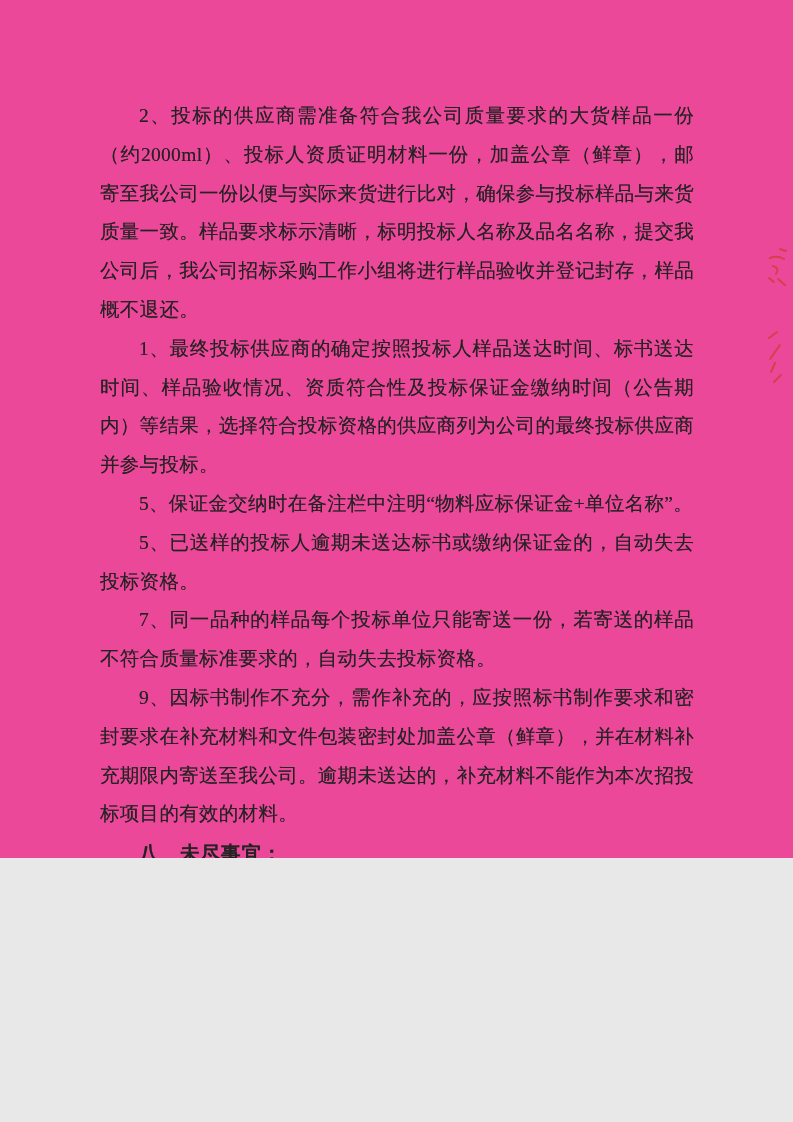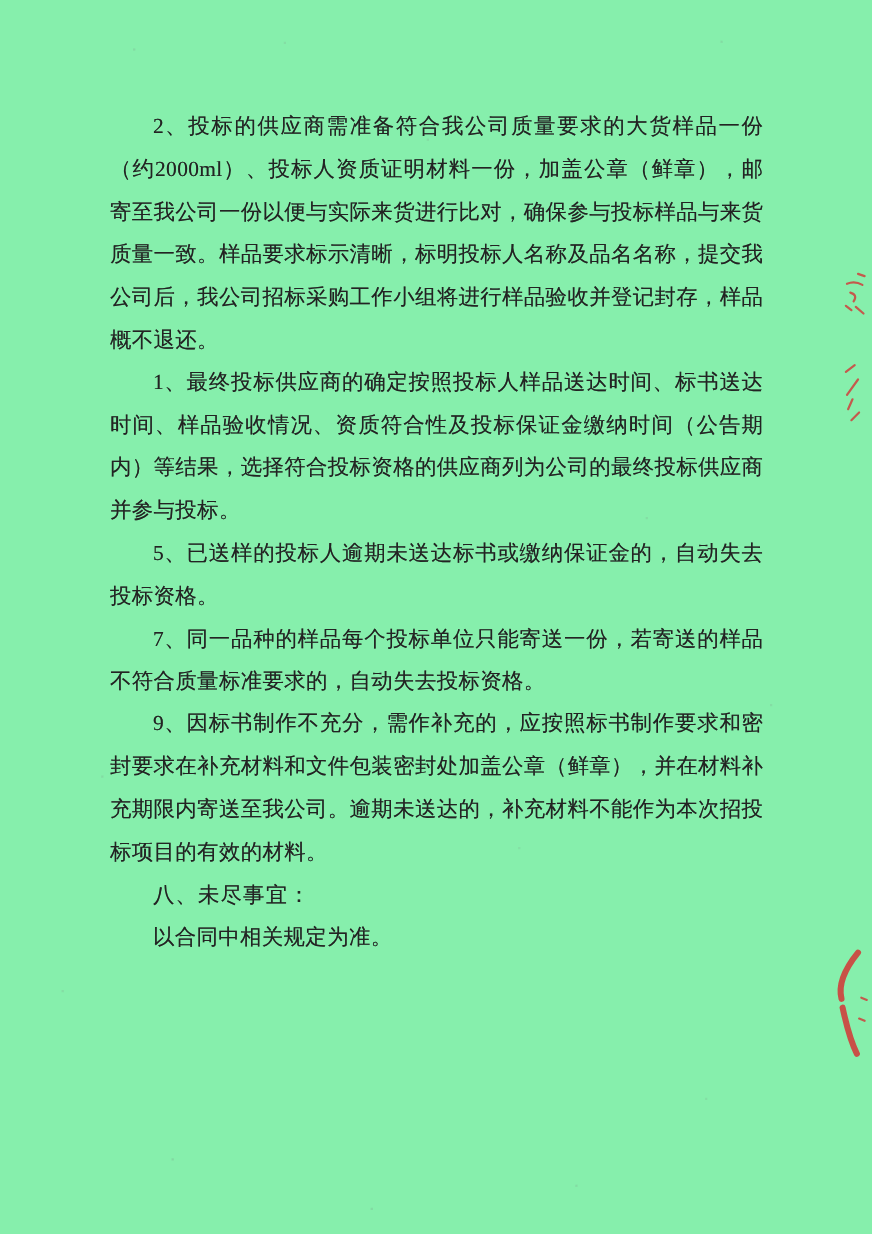--- a/index.html
+++ b/index.html
@@ -3,22 +3,22 @@
 <meta charset="utf-8">
 <style>
   html, body {
     margin: 0;
     padding: 0;
     background: #e8e8e8;
   }
   .page {
     position: relative;
     width: 793px;
-    height: 1122px;
-    background: #86efac;
+    height: 858px;
+    background: #ec4899;
     overflow: hidden;
     font-family: "Liberation Serif", "DejaVu Serif", serif;
     color: #232323;
   }
   .content {
     position: absolute;
     left: 100px;
     top: 97px;
     width: 594px;
   }
@@ -27,21 +27,21 @@
     font-size: 19.5px;
     line-height: 38.8px;
     text-align: justify;
     text-indent: 2em;
     letter-spacing: 0.3px;
     
     text-shadow: 0 0 0.4px rgba(30,30,30,0.55);
   }
   .para.heading {
     font-family: "Liberation Sans", "DejaVu Sans", sans-serif;
-    font-weight: 400;
+    font-weight: 700;
     letter-spacing: 1px;
   }
   .mark {
     position: absolute;
     pointer-events: none;
   }
   .mark path {
     fill: none;
     stroke: #cf3f3c;
     stroke-linecap: round;
@@ -72,20 +72,21 @@
   }
 </style>
 </head>
 <body>
 
 <div class="page">
 
   <div class="content">
     <p class="para">2、投标的供应商需准备符合我公司质量要求的大货样品一份（约2000ml）、投标人资质证明材料一份，加盖公章（鲜章），邮寄至我公司一份以便与实际来货进行比对，确保参与投标样品与来货质量一致。样品要求标示清晰，标明投标人名称及品名名称，提交我公司后，我公司招标采购工作小组将进行样品验收并登记封存，样品概不退还。</p>
     <p class="para">1、最终投标供应商的确定按照投标人样品送达时间、标书送达时间、样品验收情况、资质符合性及投标保证金缴纳时间（公告期内）等结果，选择符合投标资格的供应商列为公司的最终投标供应商并参与投标。</p>
+    <p class="para">5、保证金交纳时在备注栏中注明“物料应标保证金+单位名称”。</p>
     <p class="para">5、已送样的投标人逾期未送达标书或缴纳保证金的，自动失去投标资格。</p>
     <p class="para">7、同一品种的样品每个投标单位只能寄送一份，若寄送的样品不符合质量标准要求的，自动失去投标资格。</p>
     <p class="para">9、因标书制作不充分，需作补充的，应按照标书制作要求和密封要求在补充材料和文件包装密封处加盖公章（鲜章），并在材料补充期限内寄送至我公司。逾期未送达的，补充材料不能作为本次招投标项目的有效的材料。</p>
     <p class="para heading">八、未尽事宜：</p>
     <p class="para">以合同中相关规定为准。</p>
   </div>
 
   <svg class="mark" style="left:764px; top:246px;" width="26" height="46" viewBox="0 0 26 46">
     <path class="thin" d="M16 3 l6 2"></path>
     <path class="thin" d="M6 12 q7 -3 14 1"></path>

